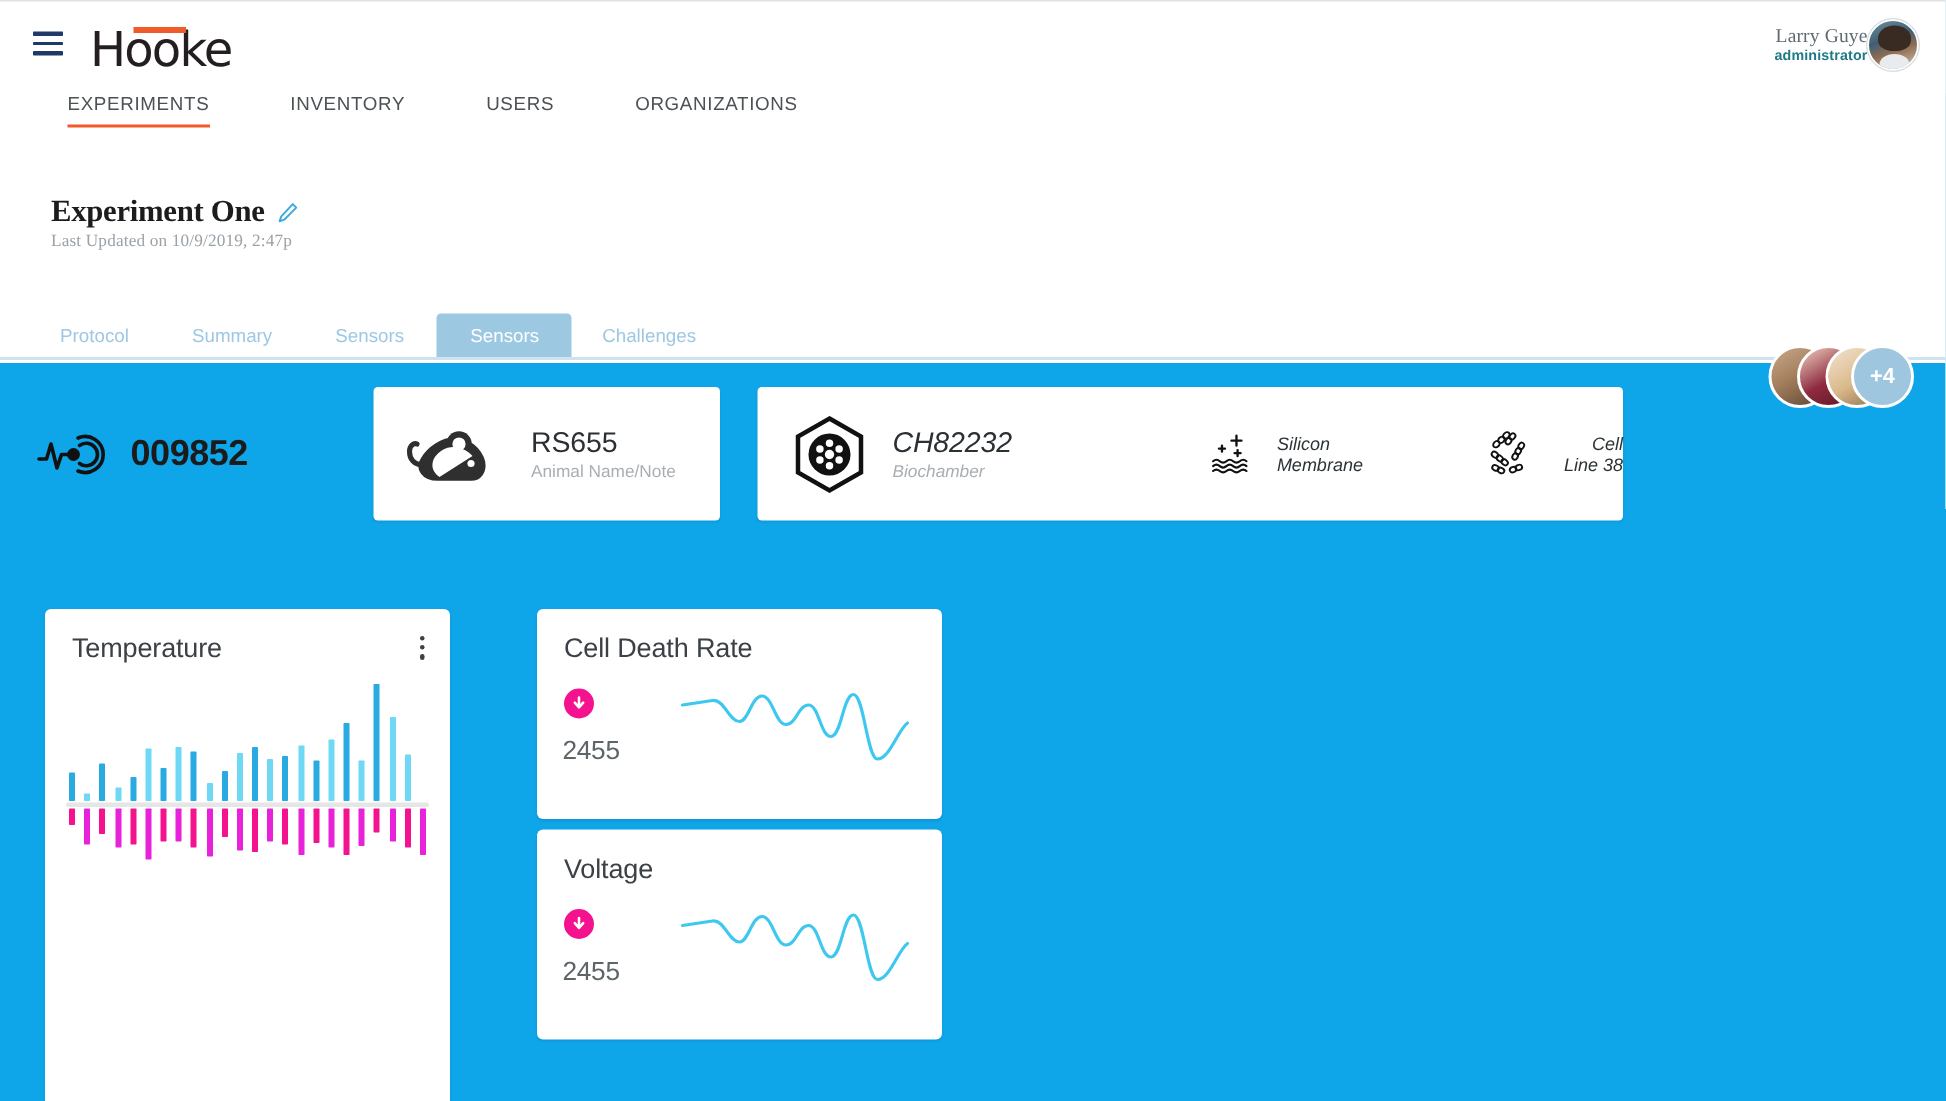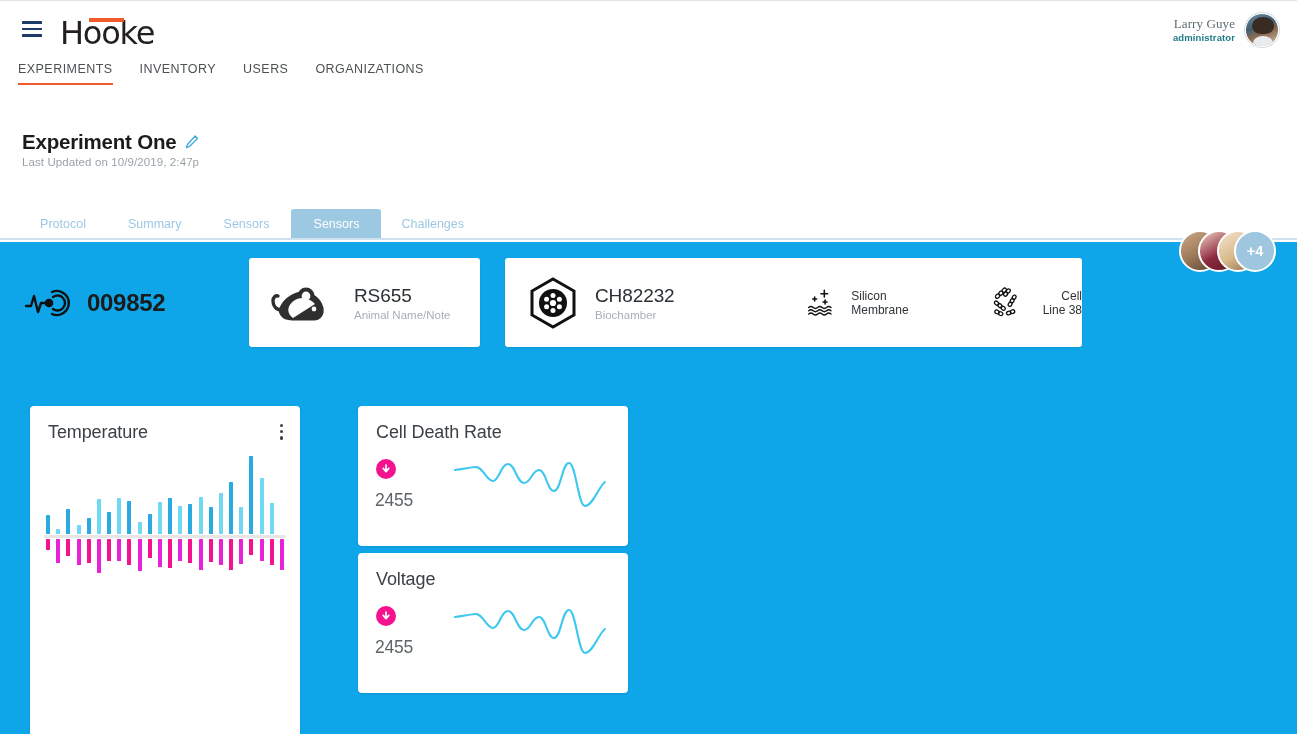--- a/index.html
+++ b/index.html
@@ -60,21 +60,20 @@
     left: 89px; top: 17px;
     width: 35px; height: 3.5px;
     background: #f15a29;
   }
 
   .user-block {
     position: absolute;
     right: 18px; top: 12px;
     display: flex;
     align-items: center;
-    gap: 10px;
   }
   .user-text { text-align: right; line-height: 1.15; }
   .user-name {
     font-family: "Liberation Serif", serif;
     font-size: 13px;
     color: #5f6b72;
     letter-spacing: 0.1px;
   }
   .user-role {
     font-family: "Liberation Sans", sans-serif;
@@ -122,38 +121,39 @@
     gap: 27px;
   }
   .mainnav-item {
     font-size: 12.5px;
     letter-spacing: 0.45px;
     color: #4d5154;
     padding-bottom: 9px;
     cursor: pointer;
     position: relative;
     white-space: nowrap;
+    margin-left: 27px;
   }
   .mainnav-item.active::after {
     content: "";
     position: absolute;
     left: 0; right: 0; bottom: 0;
     height: 2.5px;
     background: #f15a29;
   }
 
   
   .exp-header {
     position: absolute;
     top: 118px; left: 0;
     width: 1297px; height: 85px;
   }
   .exp-title-wrap {
     position: absolute;
-    left: 22px; top: 12px;
+    left: 34px; top: 12px; font-family: Liberation Serif, serif;
   }
   .exp-title-row { display: flex; align-items: center; gap: 9px; }
   .exp-title {
     font-size: 20.5px;
     font-weight: bold;
     color: #1c1c1c;
     letter-spacing: -0.2px;
   }
   .pencil-icon {
     width: 14px; height: 14px;
@@ -297,21 +297,21 @@
   
   .info-card {
     position: absolute;
     background: #ffffff;
     border-radius: 3px;
     box-shadow: 0 1px 2px rgba(0,0,0,0.08);
     display: flex;
     align-items: center;
   }
   .card-animal { left: 249px; top: 16px; width: 231px; height: 89px; }
-  .card-chamber { left: 505px; top: 16px; width: 577px; height: 89px; }
+  .card-chamber { left: 505px; top: 16px; width: 577px; height: 89px; font-style: italic; }
 
   .entity {
     display: flex;
     align-items: center;
     gap: 16px;
   }
   .entity-icon { flex: 0 0 auto; display: block; }
   .entity-title {
     font-size: 19px;
     color: #2b3034;

